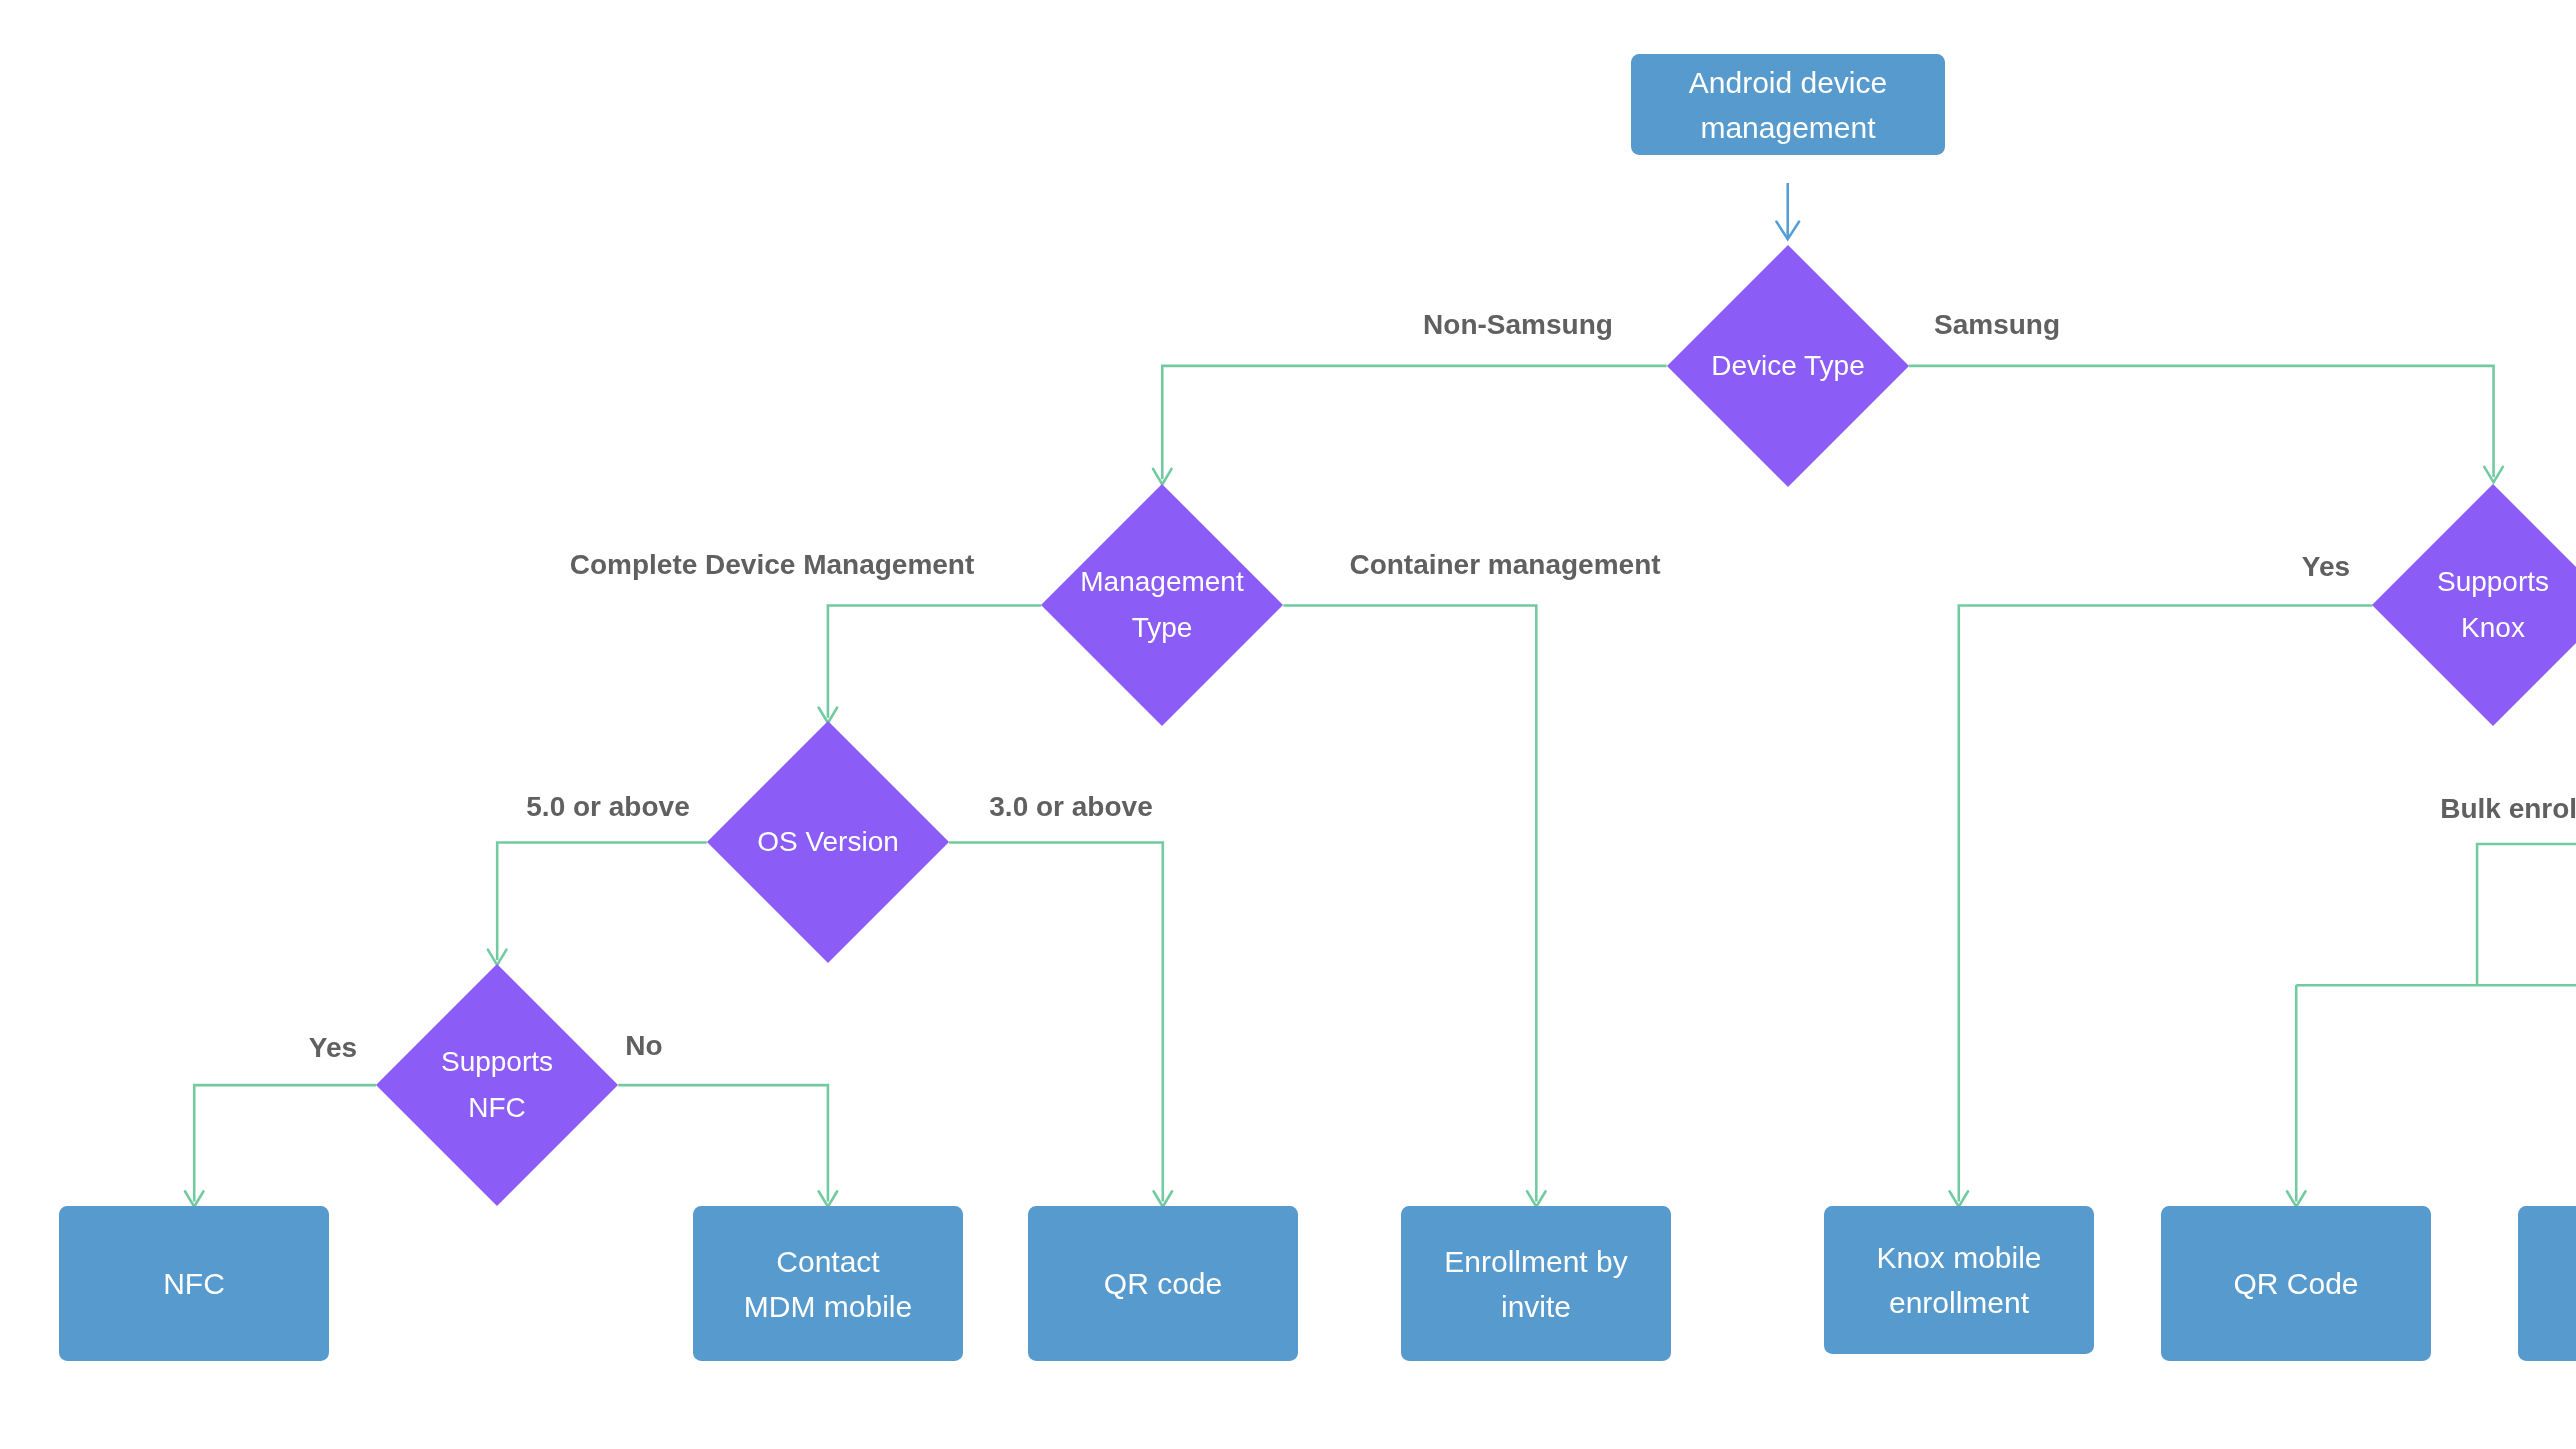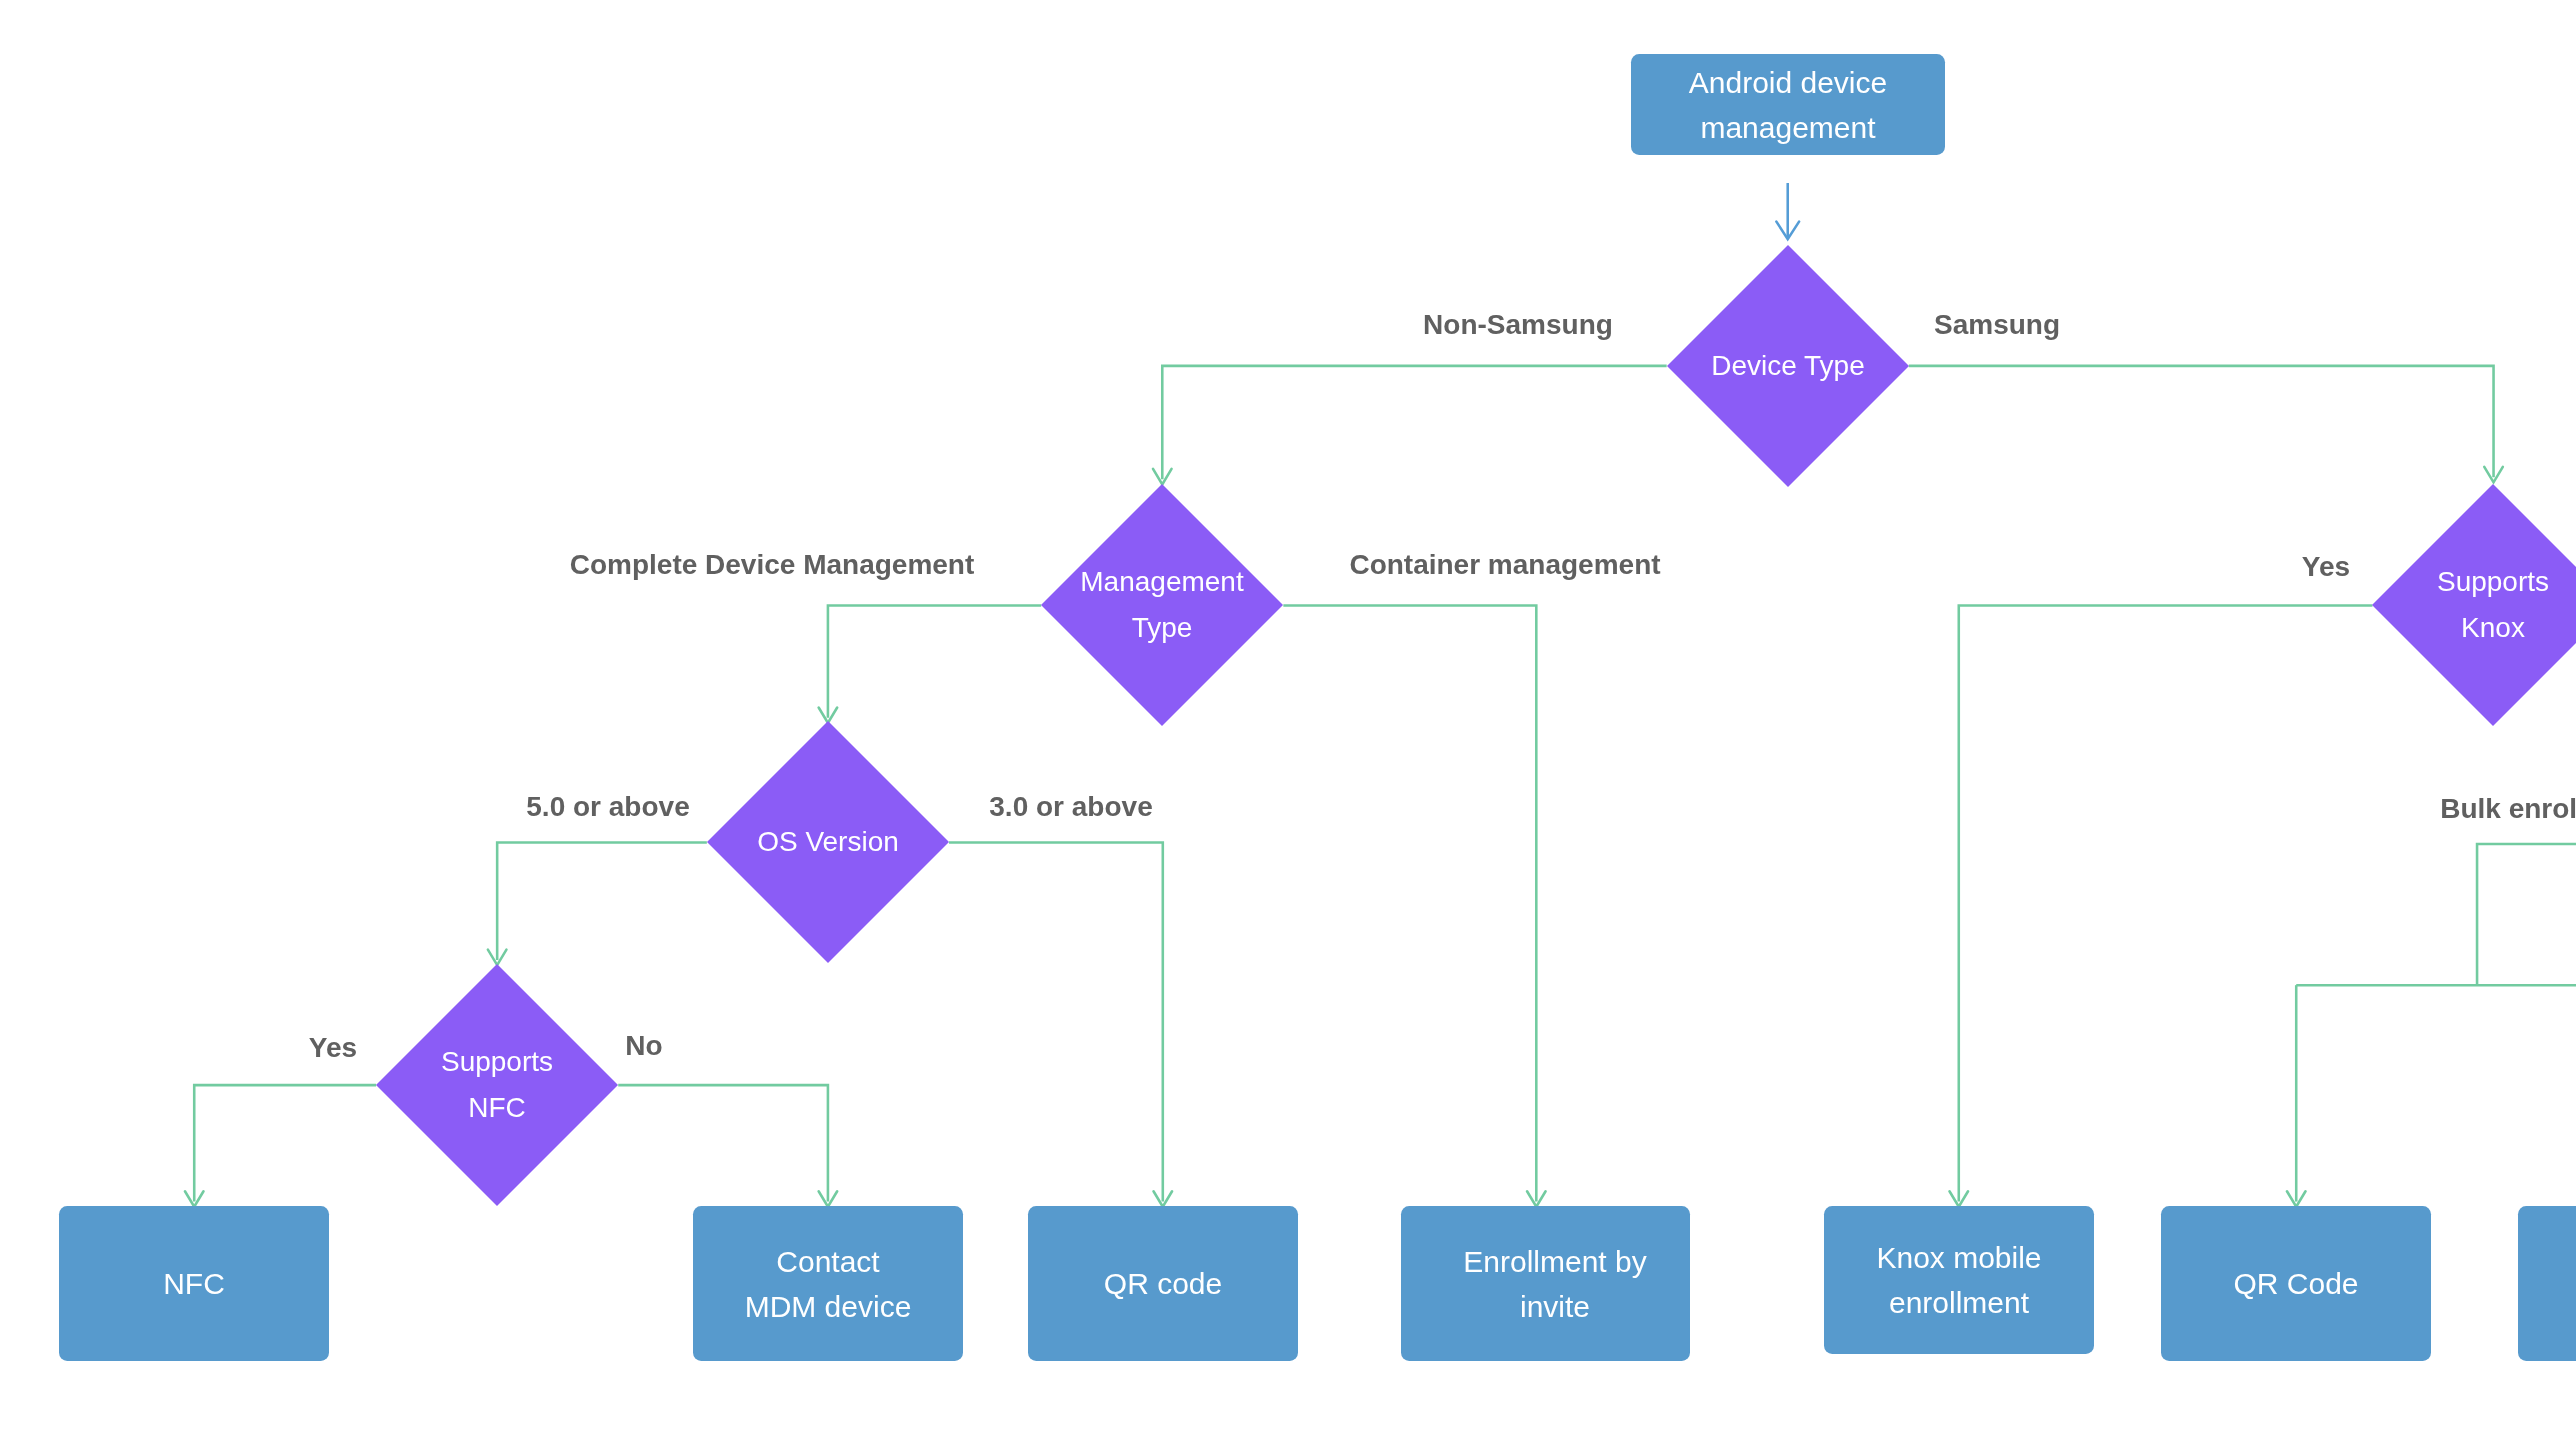--- a/index.html
+++ b/index.html
@@ -151,26 +151,26 @@
   <div class="node diamond" style="left:376px; top:964px;">
     <span class="label-text">Supports
 NFC</span>
   </div>
 
   <div class="node box" style="left:59px; top:1206px; width:270px; height:155px;">
     <span class="label-text">NFC</span>
   </div>
   <div class="node box" style="left:693px; top:1206px; width:270px; height:155px;">
     <span class="label-text">Contact
-MDM device</span>
+MDM mobile</span>
   </div>
   <div class="node box" style="left:1028px; top:1206px; width:270px; height:155px;">
     <span class="label-text">QR code</span>
   </div>
-  <div class="node box" style="left:1401px; top:1206px; width:270px; height:155px;padding-left:19px;">
+  <div class="node box" style="left:1401px; top:1206px; width:270px; height:155px;">
     <span class="label-text">Enrollment by
 invite</span>
   </div>
   <div class="node box" style="left:1824px; top:1206px; width:270px; height:148px;">
     <span class="label-text">Knox mobile
 enrollment</span>
   </div>
   <div class="node box" style="left:2161px; top:1206px; width:270px; height:155px;">
     <span class="label-text">QR Code</span>
   </div>

